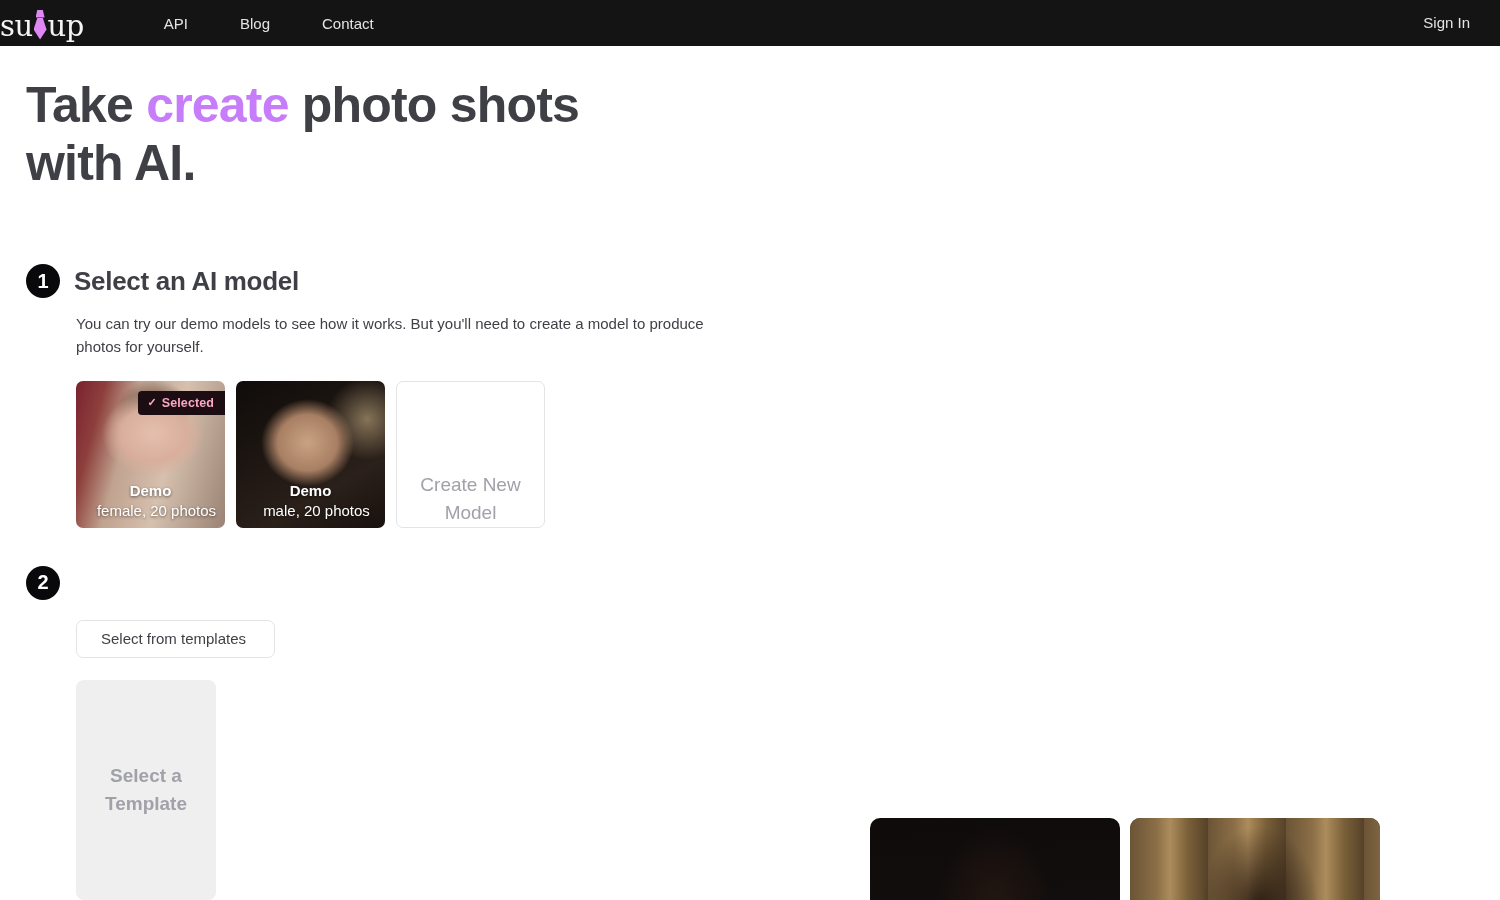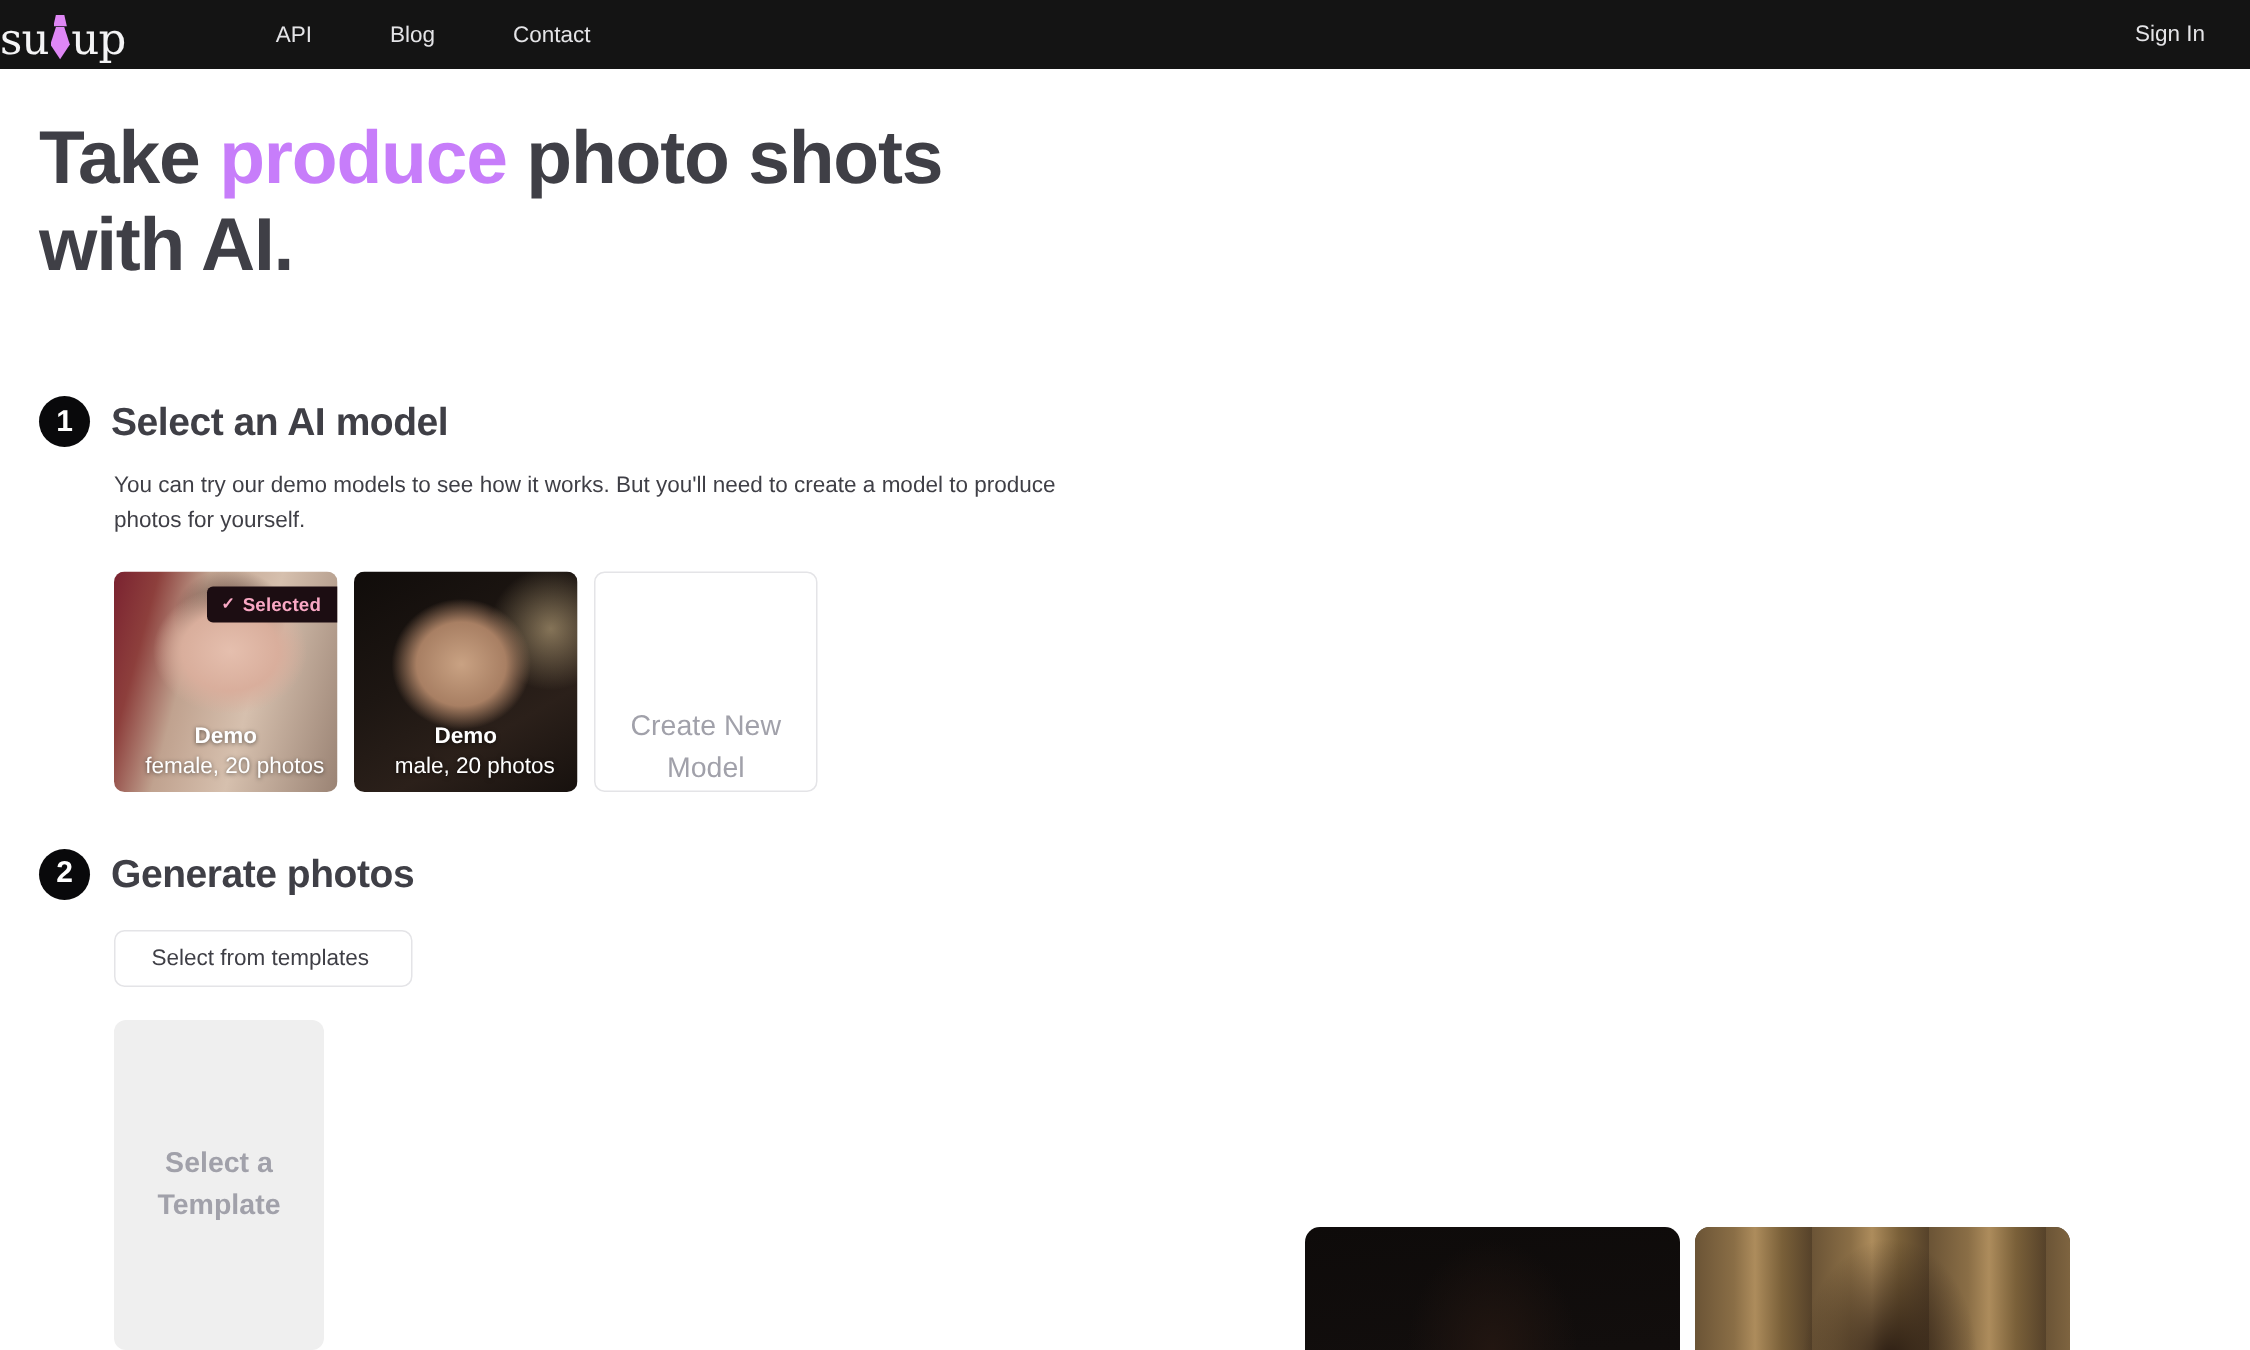--- a/index.html
+++ b/index.html
@@ -40,21 +40,21 @@
     width: 9px; height: 8px;
     background: #df87f5;
     clip-path: polygon(20% 0%, 80% 0%, 100% 100%, 0% 100%);
   }
   .tie-icon .blade {
     position: absolute; top: 8px; left: 0px;
     width: 13px; height: 22px;
     background: #df87f5;
     clip-path: polygon(30% 0%, 70% 0%, 100% 55%, 50% 100%, 0% 55%);
   }
-  .nav-links { display: flex; align-items: center; margin-left: 100px; }
+  .nav-links { display: flex; align-items: center; margin-left: 80px; }
   .nav-link {
     color: #e4e4e7;
     font-size: 15px;
     text-decoration: none;
     padding: 6px 0;
     margin-right: 52px;
     cursor: pointer;
   }
   .nav-right { position: absolute; right: 30px; top: 14px; }
   .signin {
@@ -323,21 +323,21 @@
     <a class="nav-link" href="#">Contact</a>
   </div>
 
   <div class="nav-right">
     <a class="signin" href="#">Sign In</a>
   </div>
 </div>
 
 <div class="left-col">
 
-  <h1 class="headline"><span>Take </span><span class="accent">produce</span><span> photo shots with AI.</span></h1>
+  <h1 class="headline"><span>Take </span><span class="accent">create</span><span> photo shots with AI.</span></h1>
 
   <div class="step" style="margin-top:72px;">
     <div class="step-header">
       <div class="step-badge">1</div>
       <div class="step-title">Select an AI model</div>
     </div>
     <div class="step-body">
       <p class="step-desc">You can try our demo models to see how it works. But you'll need to create a model to produce photos for yourself.</p>
 
       <div class="model-row">
@@ -366,21 +366,20 @@
           <span>Create New Model</span>
         </div>
 
       </div>
     </div>
   </div>
 
   <div class="step" style="margin-top:38px;">
     <div class="step-header">
       <div class="step-badge">2</div>
-      <div class="step-title">Generate photos</div>
     </div>
     <div class="step-body">
 
       <button class="tpl-btn">Select from templates</button>
 
       <div class="tpl-placeholder">
         <span>Select a Template</span>
       </div>
 
     </div>

